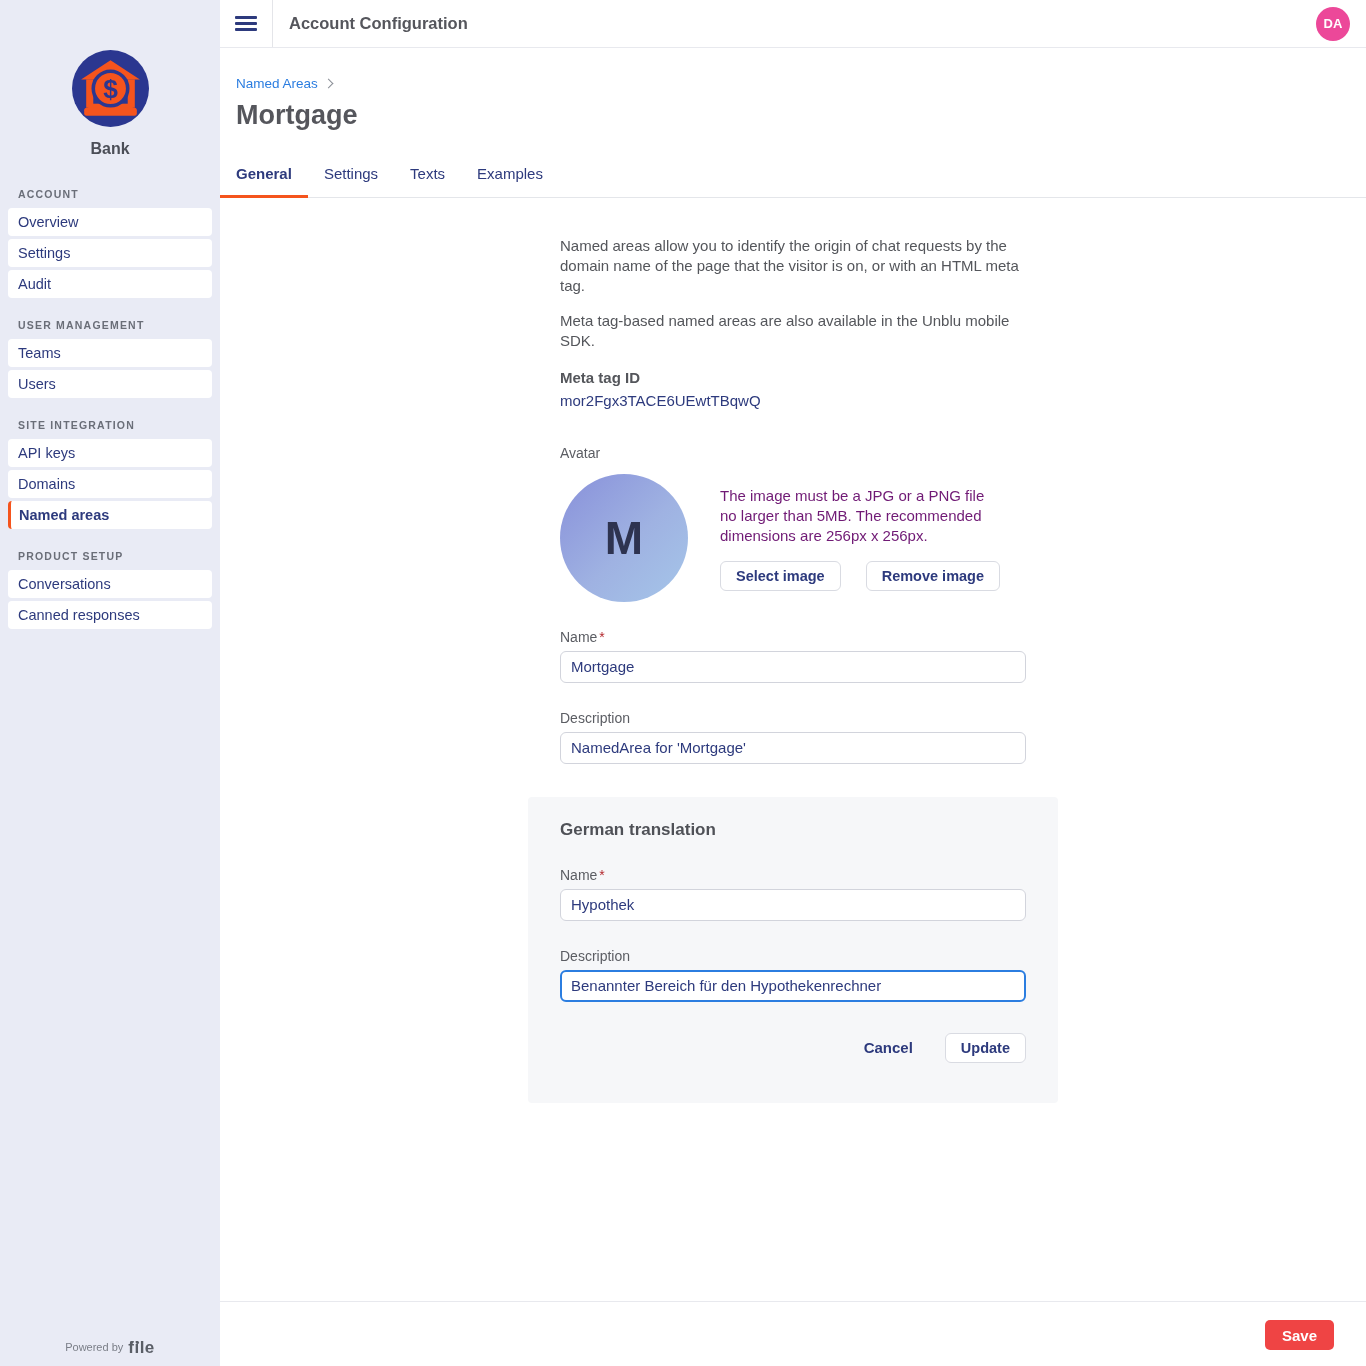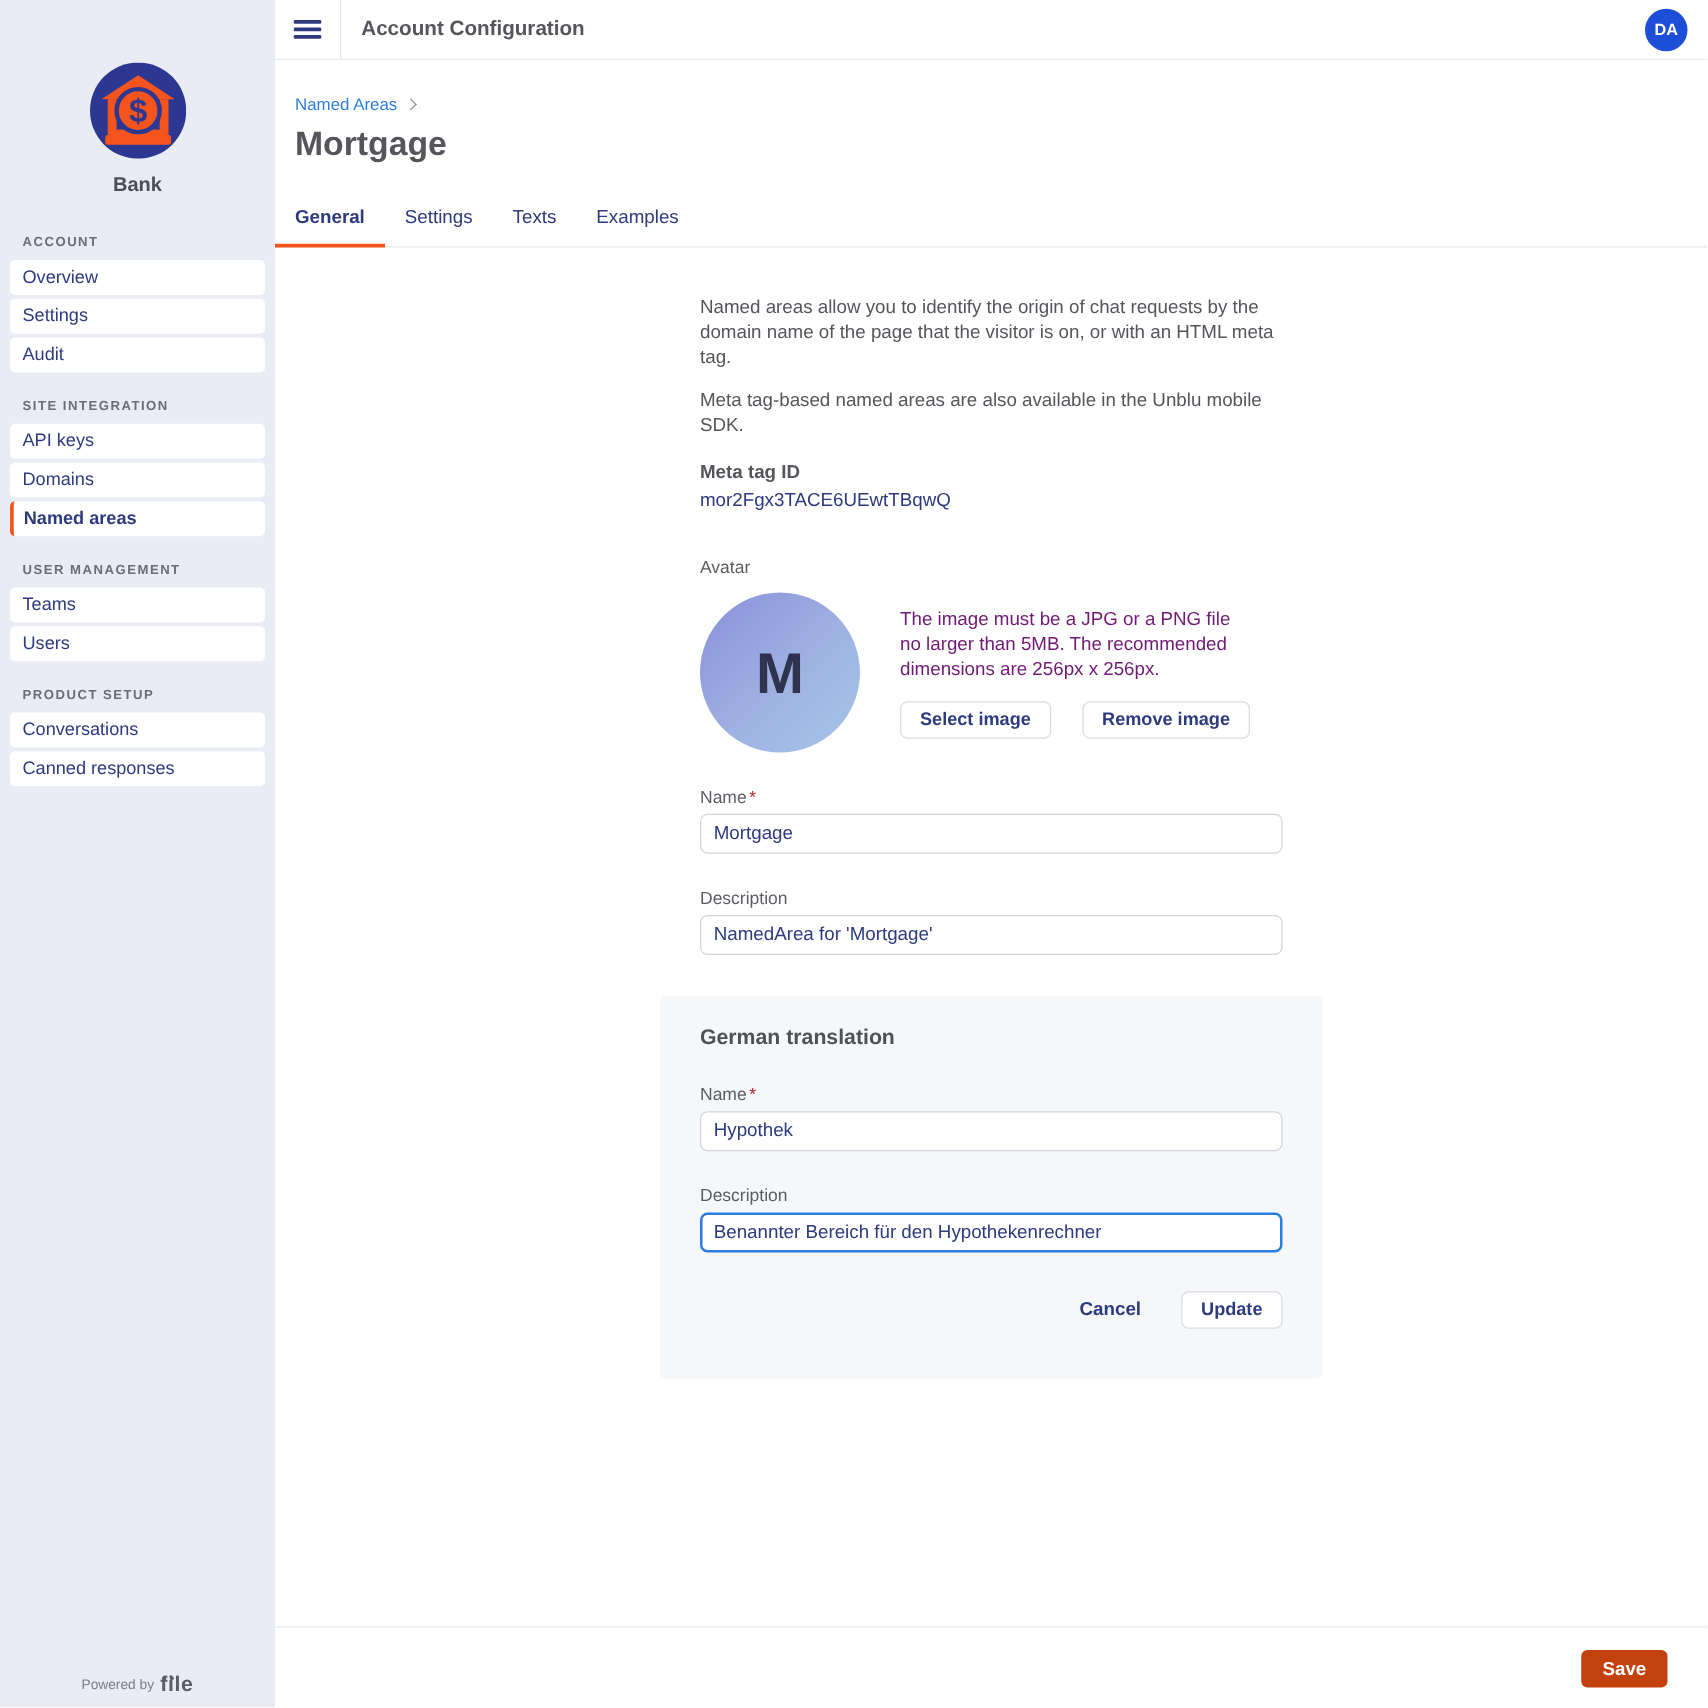--- a/index.html
+++ b/index.html
@@ -19,21 +19,21 @@
   .powered { padding:0 0 8px 0; text-align:center; font-size:11px; color:#7A7E87; white-space:nowrap; }
   .unblu-mark { position:relative; display:inline-block; font-size:17px; font-weight:bold; color:#5A5E66; letter-spacing:0.5px; margin-left:5px; vertical-align:-2px; }
   .unblu-dots { position:absolute; left:2px; top:3px; width:3px; height:3px; border-radius:50%; background:#5A5E66; box-shadow:6px 0 0 #5A5E66; }
 
   
   .topbar { position:absolute; left:220px; top:0; right:0; height:48px; background:#fff; border-bottom:1px solid #E8E9EE; display:flex; align-items:center; }
   .hamburger-btn { width:53px; height:100%; display:flex; align-items:center; justify-content:center; cursor:pointer; border-right:1px solid #E4E5E9; }
   .hamburger { width:22px; }
   .hamburger div { height:3px; background:#2D3A7D; border-radius:1px; margin:3px 0; }
   .topbar-title { margin-left:16px; font-size:16.5px; font-weight:bold; color:#55565C; }
-  .avatar-badge { margin-left:auto; margin-right:16px; width:34px; height:34px; border-radius:50%; background:#1d4ed8; color:#fff; font-weight:bold; font-size:13px; display:flex; align-items:center; justify-content:center; cursor:pointer; }
+  .avatar-badge { margin-left:auto; margin-right:16px; width:34px; height:34px; border-radius:50%; background:#ec4899; color:#fff; font-weight:bold; font-size:13px; display:flex; align-items:center; justify-content:center; cursor:pointer; }
 
   
   .main { position:absolute; left:220px; top:48px; right:0; bottom:65px; background:#fff; overflow:hidden; }
   .breadcrumb { padding:28px 16px 0 16px; font-size:13.5px; display:flex; align-items:center; gap:7px; }
   .breadcrumb a { color:#2B7DE0; text-decoration:none; cursor:pointer; }
   .crumb-chevron { width:7px; height:7px; border-right:1.8px solid #8A8E96; border-top:1.8px solid #8A8E96; transform:rotate(45deg); display:inline-block; }
   .page-title { margin:9px 16px 0 16px; font-size:27px; font-weight:bold; color:#55565C; }
 
   .tabs { margin-top:21px; display:flex; border-bottom:1px solid #E4E6EA; }
   .tab { padding:0 16px; height:46px; display:flex; align-items:center; font-size:15px; color:#2D3A7D; cursor:pointer; border-bottom:3px solid transparent; margin-bottom:-1px; }
@@ -59,21 +59,21 @@
   .text-input.focused { border:2px solid #2B7DE0; padding:0 9px; }
 
   .german-card { margin:33px 0 0 -32px; width:530px; background:#F6F7F9; border-radius:4px; padding:23px 32px 40px 32px; }
   .german-title { font-size:17px; font-weight:bold; color:#4F5157; }
   .german-card .field-label:first-of-type { margin-top:31px; }
   .card-actions { margin-top:31px; display:flex; justify-content:flex-end; align-items:center; gap:32px; }
   .link-btn { background:none; border:none; font-family:inherit; font-size:15px; font-weight:bold; color:#2D3A7D; cursor:pointer; padding:0; }
 
   
   .save-footer { position:absolute; left:220px; right:0; bottom:0; height:65px; background:#fff; border-top:1px solid #E8E9EE; }
-  .save-btn { position:absolute; right:32px; top:18px; height:30px; padding:0 17px; background:#c2410c; border:none; border-radius:5px; font-family:inherit; font-size:15px; font-weight:bold; color:#fff; cursor:pointer; }
+  .save-btn { position:absolute; right:32px; top:18px; height:30px; padding:0 17px; background:#ef4444; border:none; border-radius:5px; font-family:inherit; font-size:15px; font-weight:bold; color:#fff; cursor:pointer; }
 </style>
 </head>
 <body>
 
 <aside class="sidebar">
   <div class="logo-block">
     <svg class="logo-circle" viewBox="0 0 76 76">
       <circle cx="38" cy="38" r="38" fill="#2B3790"></circle>
       <polygon points="38,10 67,29 9,29" fill="#F5541D"></polygon>
       <rect x="14" y="29" width="7" height="28" fill="#F5541D"></rect>
@@ -93,38 +93,38 @@
           <span>Overview</span>
         </div>
       <div class="nav-item">
           <span>Settings</span>
         </div>
       <div class="nav-item">
           <span>Audit</span>
         </div>
     </div>
     <div class="nav-section">
+      <div class="nav-section-title">USER MANAGEMENT</div>
+      <div class="nav-item">
+          <span>Teams</span>
+        </div>
+      <div class="nav-item">
+          <span>Users</span>
+        </div>
+    </div>
+    <div class="nav-section">
       <div class="nav-section-title">SITE INTEGRATION</div>
       <div class="nav-item">
           <span>API keys</span>
         </div>
       <div class="nav-item">
           <span>Domains</span>
         </div>
       <div class="nav-item active">
           <span>Named areas</span>
-        </div>
-    </div>
-    <div class="nav-section">
-      <div class="nav-section-title">USER MANAGEMENT</div>
-      <div class="nav-item">
-          <span>Teams</span>
-        </div>
-      <div class="nav-item">
-          <span>Users</span>
         </div>
     </div>
     <div class="nav-section">
       <div class="nav-section-title">PRODUCT SETUP</div>
       <div class="nav-item">
           <span>Conversations</span>
         </div>
       <div class="nav-item">
           <span>Canned responses</span>
         </div>

